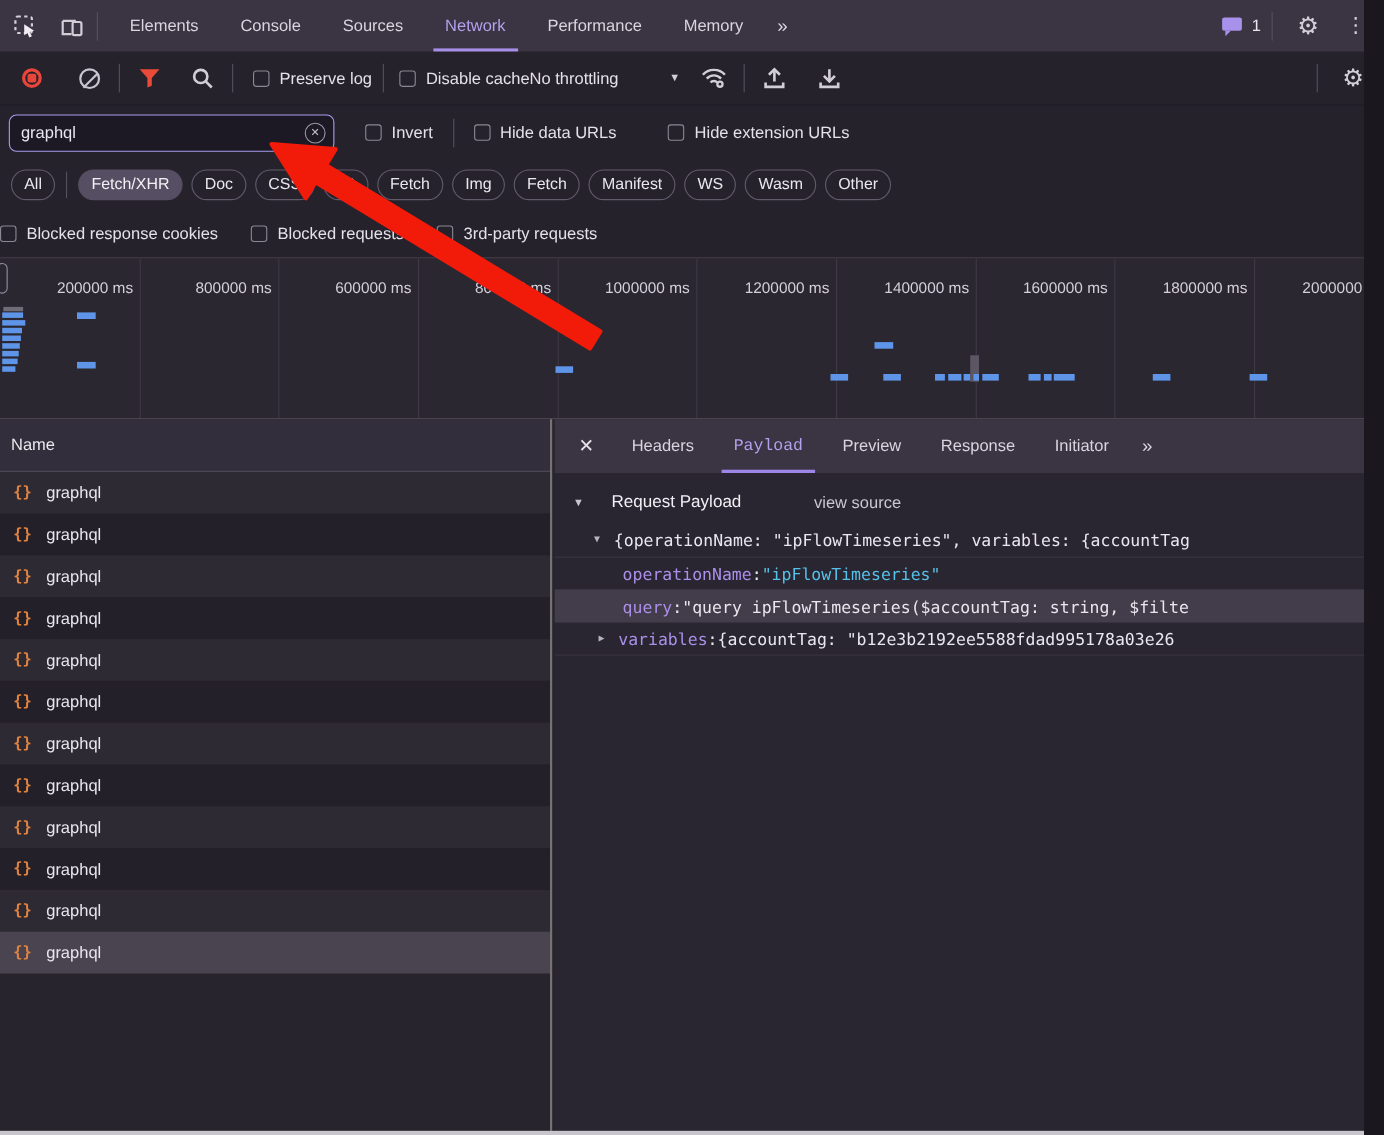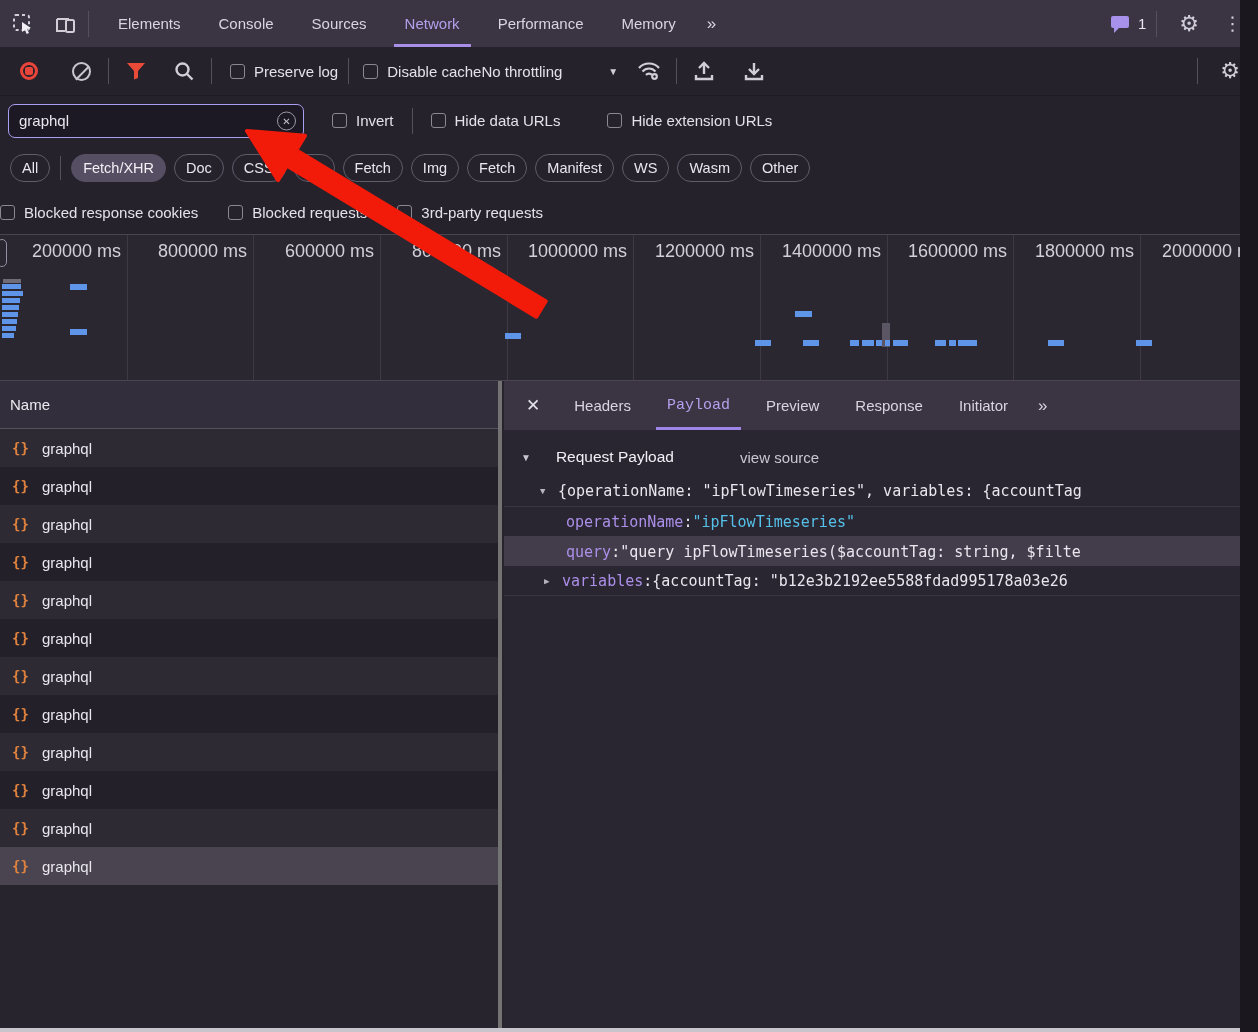--- a/index.html
+++ b/index.html
@@ -67,31 +67,31 @@
   .chip-div { width:1px; height:24px; background:#55505e; margin:0 10px 0 2px; }
 
   
   .checkrow { left:0; top:190px; width:1258px; height:45px; background:#26222b;
               display:flex; align-items:center; border-bottom:1px solid #49444f; }
 
   
   .overview { left:0; top:235px; width:1258px; height:146px; background:#2b2731;
               border-bottom:1px solid #49444f; overflow:hidden; }
   .ov-line { position:absolute; top:0; width:1px; height:146px; background:#3e3945; }
-  .ov-label { position:absolute; top:6px; width:122px; text-align:right;
-              font-size:18px; color:#d4d0da; white-space:nowrap; }
+  .ov-label { position:absolute; top:18px; width:122px; text-align:right;
+              font-size:14px; color:#d4d0da; white-space:nowrap; }
   .ov-bar { position:absolute; }
   .left-pill { position:absolute; left:-3px; top:4px; width:10px; height:28px;
                border:1.5px solid #958ea6; border-radius:5px; background:#2b2731; }
   .right-pill { position:absolute; right:-3px; top:64px; width:10px; height:30px;
                 border:1.5px solid #8d8998; border-radius:5px; background:#2b2731; }
 
   
   .leftpanel { left:0; top:381px; width:502px; height:647px; background:#28242d;
-               border-right:4px solid #737373; }
+               border-right:2px solid #737373; }
   .name-header { height:48px; background:#322e3b; border-bottom:1px solid #55505e;
                  display:flex; align-items:center; padding-left:10px; color:#eceaf0; cursor:pointer; }
   .req-row { height:38px; display:flex; align-items:center; padding-left:12px; cursor:pointer; }
   .req-row:nth-child(odd) { background:#2e2a34; }
   .req-row:nth-child(even) { background:#242029; }
   .req-row.selected { background:#4a4450; }
   .braces { color:#e0833f; font-family:"DejaVu Sans Mono",monospace; font-size:14px;
             font-weight:bold; width:30px; }
   .req-label { color:#e9e6ee; }
 

